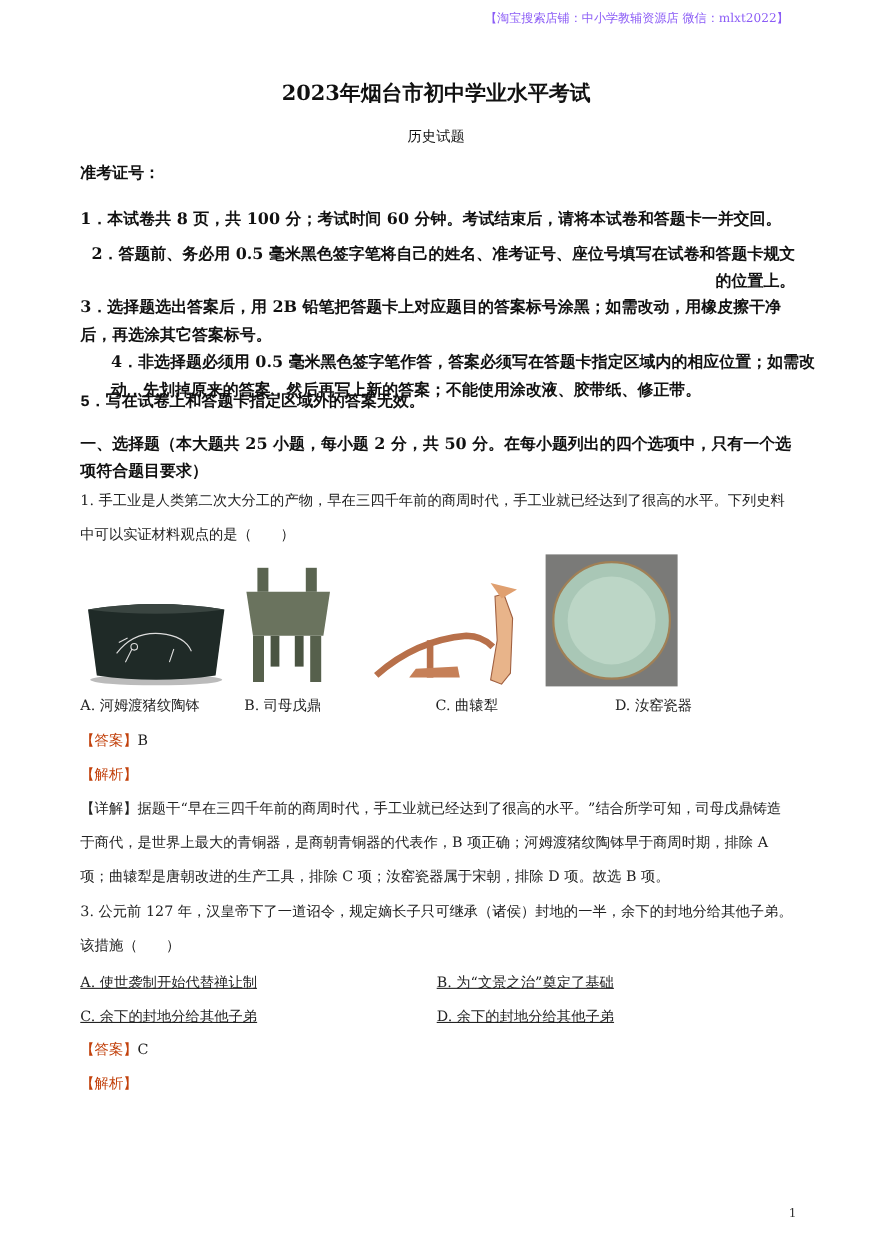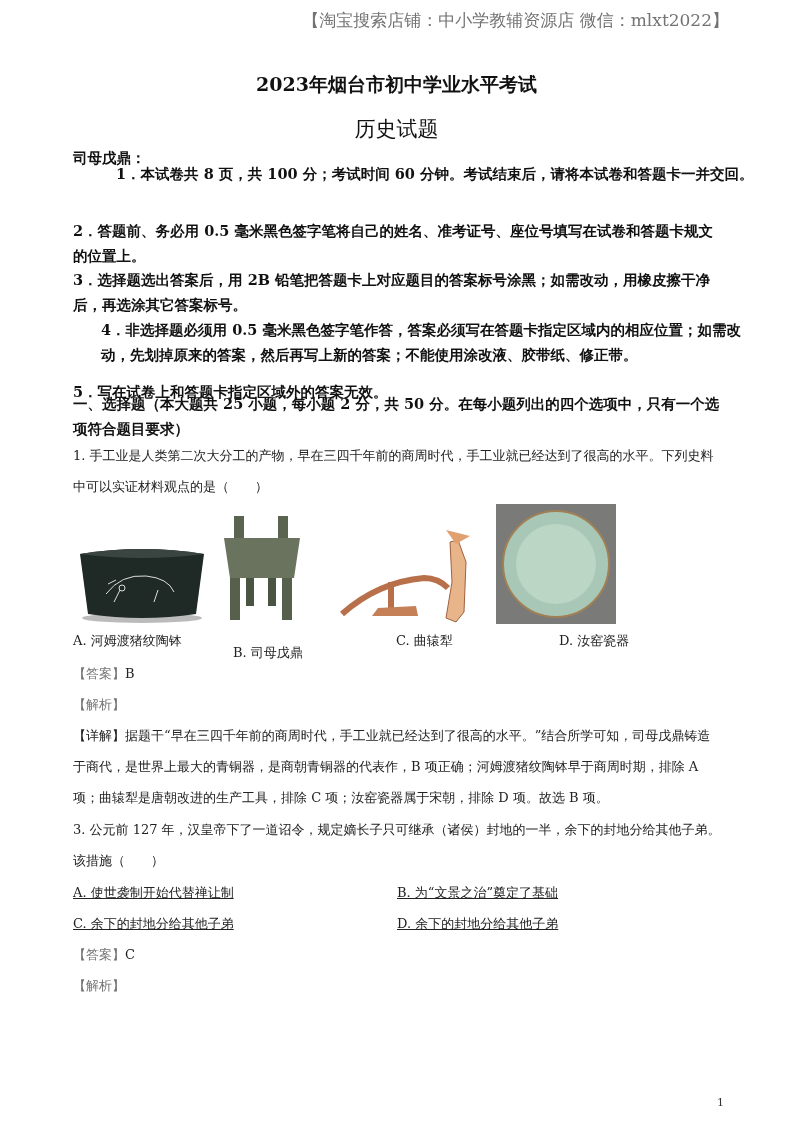--- a/index.html
+++ b/index.html
@@ -1,47 +1,47 @@
 <!DOCTYPE html>
 <html><head>
 <meta charset="utf-8">
 <style>
   html, body { margin:0; padding:0; background:#ffffff; }
   body { width:793px; height:1122px; position:relative; overflow:hidden;
          font-family:"DejaVu Serif","Liberation Serif",serif; color:#111; }
-  .watermark { position:absolute; top:9px; right:64px; font-size:17px; color:#737373; }
+  .watermark { position:absolute; top:9px; right:76px; font-size:11px; color:#8b5cf6; }
   .title { position:absolute; left:0; width:793px; text-align:center; font-weight:bold; }
   .t1 { top:72px; font-size:19px; }
-  .t2 { top:115px; font-size:21px; font-weight:normal; }
+  .t2 { top:115px; font-size:13px; font-weight:normal; }
   .block { position:absolute; left:73px; width:650px; font-size:14.5px; line-height:24.5px; }
   .b { font-weight:bold; }
   .q { position:absolute; left:73px; width:650px; font-size:13px; line-height:31px; color:#222; }
-  .tag { color:#737373; }
+  .tag { color:#c2410c; }
   .imgs { position:absolute; top:504px; left:70px; width:560px; height:124px; }
   .img { position:absolute; }
   .opt-row { position:absolute; top:632px; left:73px; width:600px; font-size:13px; color:#222; }
   .opt-row span { position:absolute; white-space:nowrap; }
   .opts2 { position:absolute; left:73px; width:650px; font-size:13px; color:#222; }
   .opts2 span { position:absolute; white-space:nowrap;text-decoration:underline; }
   .pagenum { position:absolute; top:1096px; left:717px; font-size:11px; color:#333; }
 </style>
 </head>
 <body>
 
 <div class="watermark">【淘宝搜索店铺：中小学教辅资源店  微信：mlxt2022】</div>
 
 <div class="title t1">2023年烟台市初中学业水平考试</div>
 <div class="title t2">历史试题</div>
 
-<div class="block b" style="top:146px;">司母戊鼎：</div>
-<div class="block b" style="top:162px;margin-left:43px;">1．本试卷共 8 页，共 100 分；考试时间 60 分钟。考试结束后，请将本试卷和答题卡一并交回。</div>
-<div class="block b" style="top:219px;">2．答题前、务必用 0.5 毫米黑色签字笔将自己的姓名、准考证号、座位号填写在试卷和答题卡规文的位置上。</div>
+<div class="block b" style="top:146px;">准考证号：</div>
+<div class="block b" style="top:188px;">1．本试卷共 8 页，共 100 分；考试时间 60 分钟。考试结束后，请将本试卷和答题卡一并交回。</div>
+<div class="block b" style="top:219px;text-align:right;">2．答题前、务必用 0.5 毫米黑色签字笔将自己的姓名、准考证号、座位号填写在试卷和答题卡规文的位置上。</div>
 <div class="block b" style="top:268px;">3．选择题选出答案后，用 2B 铅笔把答题卡上对应题目的答案标号涂黑；如需改动，用橡皮擦干净后，再选涂其它答案标号。</div>
 <div class="block b" style="top:318px;margin-left:28px;">4．非选择题必须用 0.5 毫米黑色签字笔作答，答案必须写在答题卡指定区域内的相应位置；如需改动，先划掉原来的答案，然后再写上新的答案；不能使用涂改液、胶带纸、修正带。</div>
-<div class="block b" style="top:380px;">5．写在试卷上和答题卡指定区域外的答案无效。</div>
+<div class="block b" style="top:354px;font-family:Liberation Mono, monospace;">5．写在试卷上和答题卡指定区域外的答案无效。</div>
 <div class="block b" style="top:392px;">一、选择题（本大题共 25 小题，每小题 2 分，共 50 分。在每小题列出的四个选项中，只有一个选项符合题目要求）</div>
 
 <div class="q" style="top:440px;">1. 手工业是人类第二次大分工的产物，早在三四千年前的商周时代，手工业就已经达到了很高的水平。下列史料中可以实证材料观点的是（　　）</div>
 
 <div class="imgs">
   <svg class="img" style="left:6px;top:40px;" width="132" height="80" viewBox="0 0 132 80">
     <ellipse cx="66" cy="74" rx="60" ry="5" fill="#bbb"></ellipse>
     <path d="M4 10 Q66 0 128 10 L120 70 Q66 78 12 70 Z" fill="#1f2a27"></path>
     <path d="M4 10 Q66 0 128 10 Q66 18 4 10 Z" fill="#3a4541"></path>
     <path d="M30 50 Q45 30 70 32 Q92 34 98 48 M38 58 L44 46 M78 58 L82 46 M32 40 L40 36" stroke="#ddd" stroke-width="1" fill="none"></path>
@@ -64,21 +64,21 @@
     <path d="M108 8 L132 14 L118 22 Z" fill="#e0a070"></path>
   </svg>
   <div class="img" style="left:426px;top:0px;width:120px;height:120px;background:#7a7a78;">
     <div style="position:absolute;left:6px;top:6px;width:108px;height:108px;border-radius:50%;background:#a9c7b6;border:2px solid #a08056;box-sizing:border-box;"></div>
     <div style="position:absolute;left:20px;top:20px;width:80px;height:80px;border-radius:50%;background:#bcd6c6;"></div>
   </div>
 </div>
 
 <div class="opt-row">
   <span style="left:0px;">A. 河姆渡猪纹陶钵</span>
-  <span style="left:160px;margin-top:12px;">B. 司母戊鼎</span>
+  <span style="left:149px;">B. 司母戊鼎</span>
   <span style="left:323px;">C. 曲辕犁</span>
   <span style="left:486px;">D. 汝窑瓷器</span>
 </div>
 
 <div class="q" style="top:658px;"><span class="tag">【答案】</span><span>B</span></div>
 <div class="q" style="top:689px;"><span class="tag">【解析】</span></div>
 <div class="q" style="top:720px;"><span>【详解】</span><span>据题干“早在三四千年前的商周时代，手工业就已经达到了很高的水平。”结合所学可知，司母戊鼎铸造于商代，是世界上最大的青铜器，是商朝青铜器的代表作，B 项正确；河姆渡猪纹陶钵早于商周时期，排除 A 项；曲辕犁是唐朝改进的生产工具，排除 C 项；汝窑瓷器属于宋朝，排除 D 项。故选 B 项。</span></div>
 
 <div class="q" style="top:814px;">3. 公元前 127 年，汉皇帝下了一道诏令，规定嫡长子只可继承（诸侯）封地的一半，余下的封地分给其他子弟。该措施（　　）</div>
 

